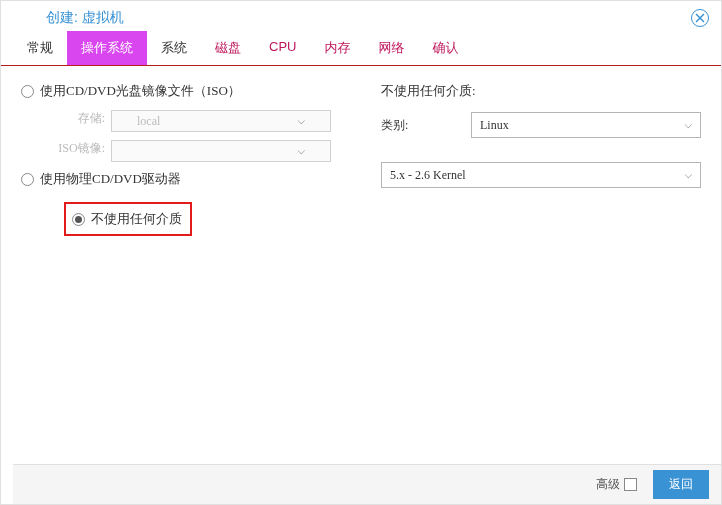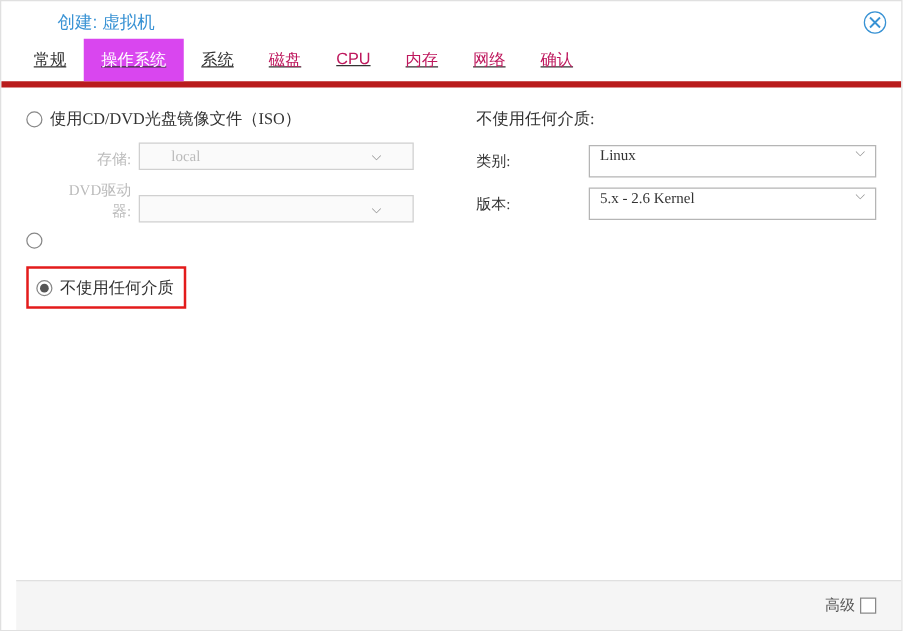--- a/index.html
+++ b/index.html
@@ -1,39 +1,39 @@
 <!DOCTYPE html>
 <html><head>
 <meta charset="utf-8">
 <style>
   * { box-sizing: border-box; margin: 0; padding: 0; }
   body { font-family: "Helvetica Neue", Arial, "Microsoft YaHei", sans-serif; font-size: 13px; color: #333; background: #fff; width: 722px; height: 505px; position: relative; border: 1px solid #e0e0e0; }
   .header { display: flex; align-items: center; justify-content: space-between; padding: 8px 12px 4px 12px; }
   .title { color: #3892d4; font-size: 14px; margin-left: 33px; }
   .close-icon { width: 18px; height: 18px; border: 1.5px solid #3892d4; border-radius: 50%; display: flex; align-items: center; justify-content: center; color: #3892d4; cursor: pointer; font-size: 12px; line-height: 1; }
-  .tabs { display: flex; border-bottom: 5px solid #b91c1c; padding: 0 12px; text-decoration: underline; }
+  .tabs { display: flex; border-bottom: 1px solid #b91c1c; padding: 0 12px; }
   .tab { padding: 8px 14px; color: #333; cursor: pointer; font-size: 13px; }
   .tab.active { background: #d946ef; color: #fff; }
   .tab.disabled { color: #be185d; cursor: default; }
   .content { display: flex; padding: 16px 20px; gap: 40px; font-family: Liberation Serif, serif; }
   .col-left { flex: 1; }
   .col-right { flex: 1; }
   .radio-row { display: flex; align-items: center; margin-bottom: 10px; }
   .radio { width: 13px; height: 13px; border: 1px solid #888; border-radius: 50%; margin-right: 6px; display: inline-flex; align-items: center; justify-content: center; cursor: pointer; flex-shrink: 0; }
   .radio.selected::after { content: ""; width: 7px; height: 7px; background: #555; border-radius: 50%; }
-  .field-row { display: flex; align-items: flex-end; margin-bottom: 8px; padding-left: 20px; }
+  .field-row { display: flex; align-items: flex-start; margin-bottom: 8px; padding-left: 20px; }
   .field-label { width: 70px; text-align: right; color: #bbb; font-size: 12px; padding-right: 6px; }
   .select-box { flex: 1; height: 22px; border: 1px solid #d0d0d0; background: #fff; display: flex; align-items: center; justify-content: space-between; padding: 0 25px; color: #555; font-size: 12px; cursor: pointer; max-width: 220px; }
   .select-box.disabled { color: #bbb; background: #fafafa; cursor: default; }
   .chevron { color: #888; font-size: 10px; }
   .right-title { color: #333; font-size: 13px; margin-bottom: 12px; }
-  .right-row { display: flex; align-items: center; margin-bottom: 8px; }
+  .right-row { display: flex; align-items: center; margin-bottom: 24px; }
   .right-label { width: 90px; color: #333; font-size: 12px; }
-  .right-select { flex: 1; height: 26px; border: 1px solid #b5b5b5; background: #fff; display: flex; align-items: flex-start; justify-content: space-between; padding: 0 8px; font-size: 12px; cursor: pointer; }
-  .highlight-box { border: 2px solid #e31b1b; padding: 6px 8px 6px 0; display: inline-flex; align-items: flex-end; margin-top: 4px; }
+  .right-select { flex: 1; height: 26px; border: 1px solid #b5b5b5; background: #fff; display: flex; align-items: center; justify-content: space-between; padding: 0 8px; font-size: 12px; cursor: pointer; }
+  .highlight-box { border: 2px solid #e31b1b; padding: 6px 8px 6px 0; display: inline-flex; align-items: flex-end; margin-top: 4px; margin-left: 43px; }
   .footer { position: absolute; bottom: 0; left: 12px; right: 0; height: 40px; border-top: 1px solid #e0e0e0; background: #f5f5f5; display: flex; align-items: center; justify-content: flex-end; padding: 0 12px; gap: 8px; }
   .adv-label { font-size: 12px; color: #555; display: flex; align-items: center; gap: 4px; margin-right: 8px; }
   .checkbox { width: 13px; height: 13px; border: 1px solid #888; background: #fff; cursor: pointer; }
   .btn { background: #3892d4; color: #fff; border: none; padding: 6px 16px; font-size: 12px; cursor: pointer; }
 </style>
 </head>
 <body>
 
 <div class="header">
   <div class="title">创建: 虚拟机</div>
@@ -62,54 +62,55 @@
       <span>使用CD/DVD光盘镜像文件（ISO）</span>
     </div>
     <div class="field-row">
       <span class="field-label">存储:</span>
       <div class="select-box disabled">
         <span>local</span>
         <span class="chevron">⌵</span>
       </div>
     </div>
     <div class="field-row">
-      <span class="field-label">DVD驱动器:</span>
+      <span class="field-label">ISO镜像:</span>
       <div class="select-box disabled">
         <span></span>
         <span class="chevron">⌵</span>
       </div>
     </div>
     <div class="radio-row">
       <span class="radio"></span>
+      <span>使用物理CD/DVD驱动器</span>
     </div>
     <div class="highlight-box">
       <div class="radio-row" style="margin-bottom:0; padding-left:6px;">
         <span class="radio selected"></span>
         <span>不使用任何介质</span>
       </div>
     </div>
   </div>
 
   <div class="col-right">
     <div class="right-title">不使用任何介质:</div>
     <div class="right-row">
       <span class="right-label">类别:</span>
       <div class="right-select">
         <span>Linux</span>
         <span class="chevron">⌵</span>
       </div>
     </div>
     <div class="right-row">
-      <span class="right-label">版本:</span>
       <div class="right-select">
         <span>5.x - 2.6 Kernel</span>
         <span class="chevron">⌵</span>
       </div>
     </div>
   </div>
 </div>
 
 <div class="footer">
   <label class="adv-label">
     <span>高级</span>
     <span class="checkbox"></span>
   </label>
+  <button class="btn">返回</button>
 </div>
 
 </body></html>

